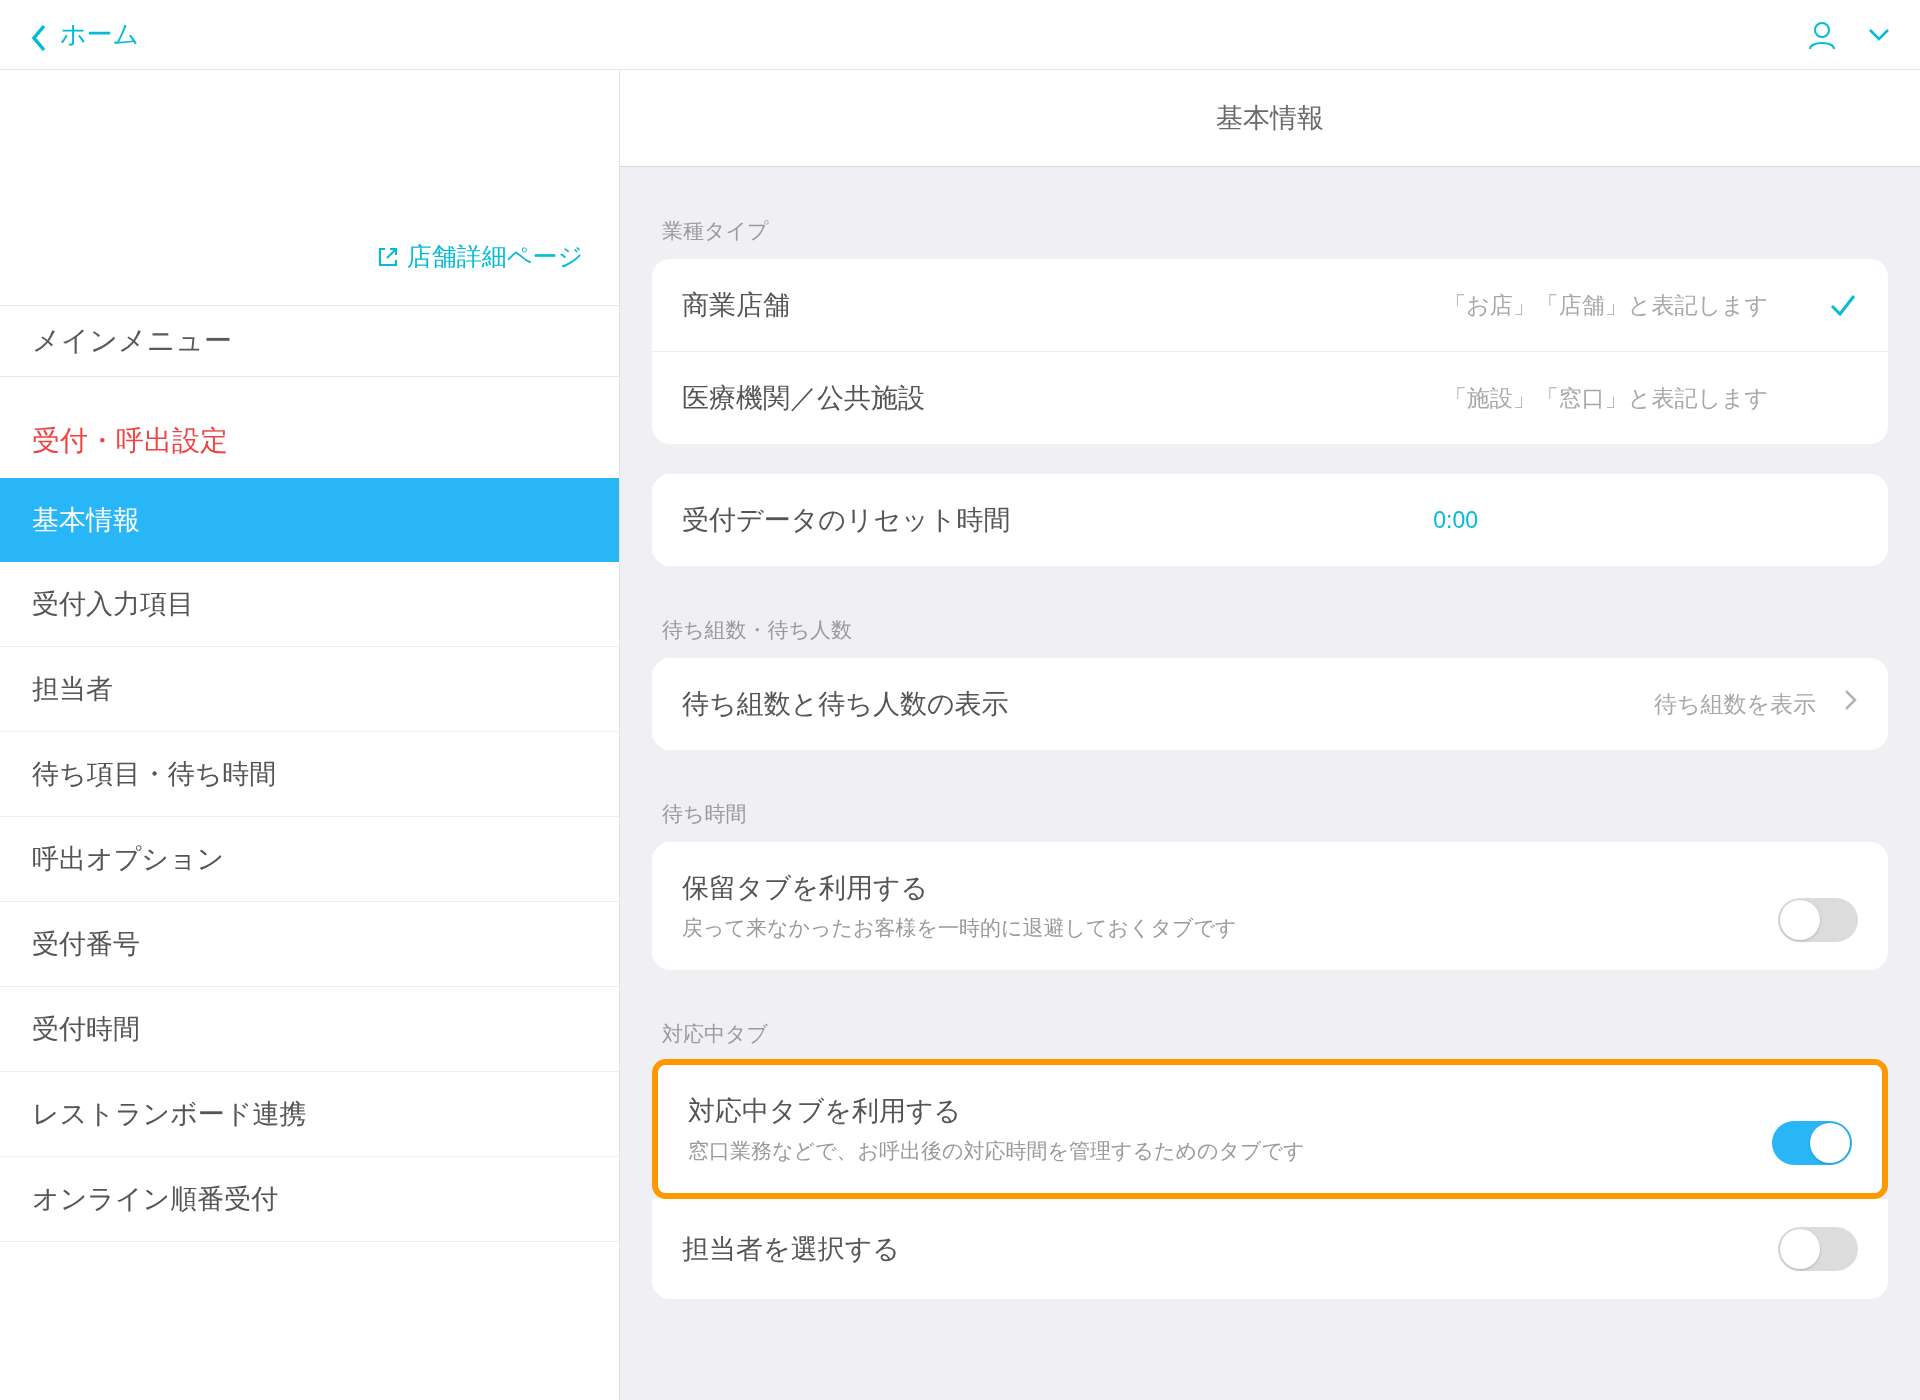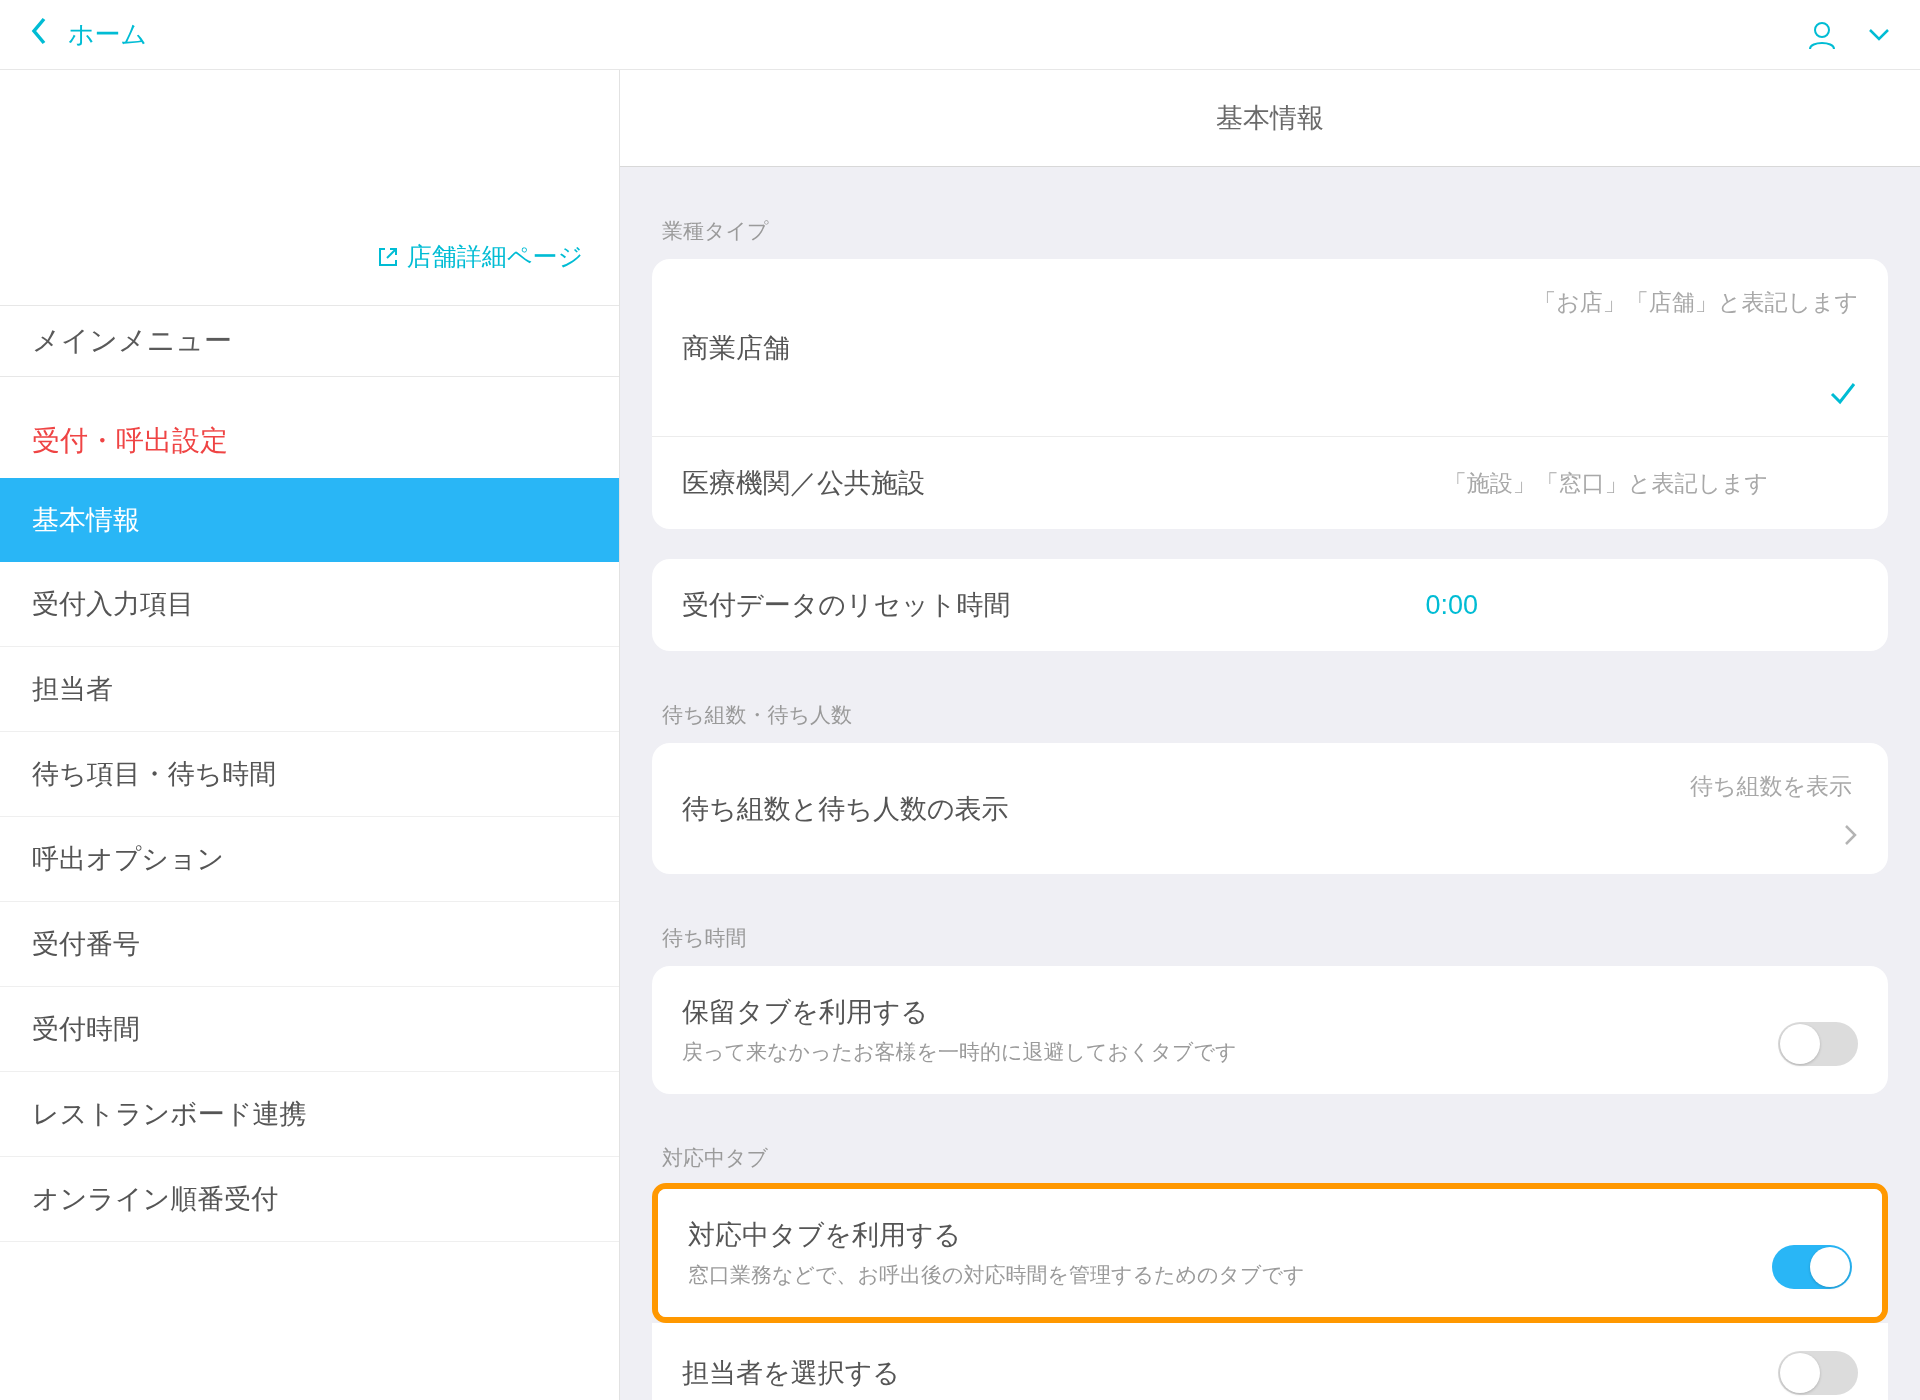--- a/index.html
+++ b/index.html
@@ -9,24 +9,24 @@
       height: 70px;
       display: flex;
       align-items: center;
       justify-content: space-between;
       padding: 0 30px;
       border-bottom: 1px solid #e7e7e7;
       background: #ffffff;
     }
     .back-link {
       display: flex;
-      align-items: flex-start;
+      align-items: flex-end;
       color: #00bcd4;
       font-size: 26px;
-      gap: 20px;
+      gap: 12px;
     }
     .back-chevron { width: 18px; height: 28px; fill: none; stroke: #00bcd4; stroke-width: 3.5; }
     .top-right {
       display: flex;
       align-items: center;
       gap: 30px;
     }
     .user-icon { width: 32px; height: 32px; fill: none; stroke: #00bcd4; stroke-width: 2; }
     .dropdown-chevron { width: 22px; height: 14px; fill: none; stroke: #00bcd4; stroke-width: 2.5; }
 
@@ -107,22 +107,22 @@
     .row {
       display: flex;
       align-items: center;
       justify-content: space-between;
       padding: 28px 30px;
       font-size: 27px;
       color: #555555;
     }
     .row + .row { border-top: 1px solid #ececec; }
     .row .meta { color: #a8a8a8; font-size: 23px; }
-    .row .blue-val { color: #00bcd4; font-size: 27px; }
-    .row .right-cluster { display: flex; align-items: flex-end; gap: 60px; flex-direction: column; }
+    .row .blue-val { color: #00bcd4; font-size: 23px; }
+    .row .right-cluster { display: flex; align-items: flex-start; gap: 60px; }
     .check-icon { width: 30px; height: 30px; stroke: #00bcd4; stroke-width: 3; fill: none; }
     .chevron-right { width: 14px; height: 22px; stroke: #b4b4b4; stroke-width: 2.5; fill: none; }
     .row .sub { font-size: 21px; color: #9a9a9a; margin-top: 8px; }
     .row.tworow { align-items: flex-end; }
     .row.tworow .left-col { display: flex; flex-direction: column; }
     .row.tworow .title { font-size: 27px; color: #555; }
     .toggle {
       width: 80px; height: 44px; border-radius: 22px; background: #dcdcdc;
       position: relative; flex-shrink: 0;
     }

